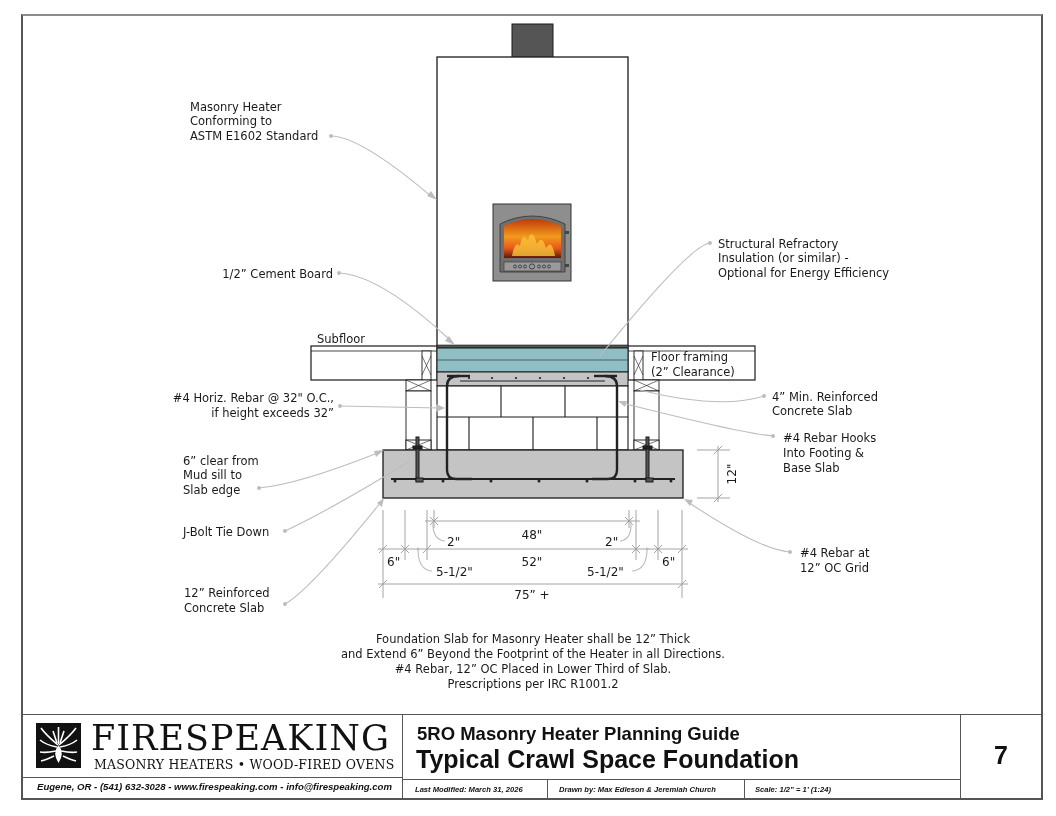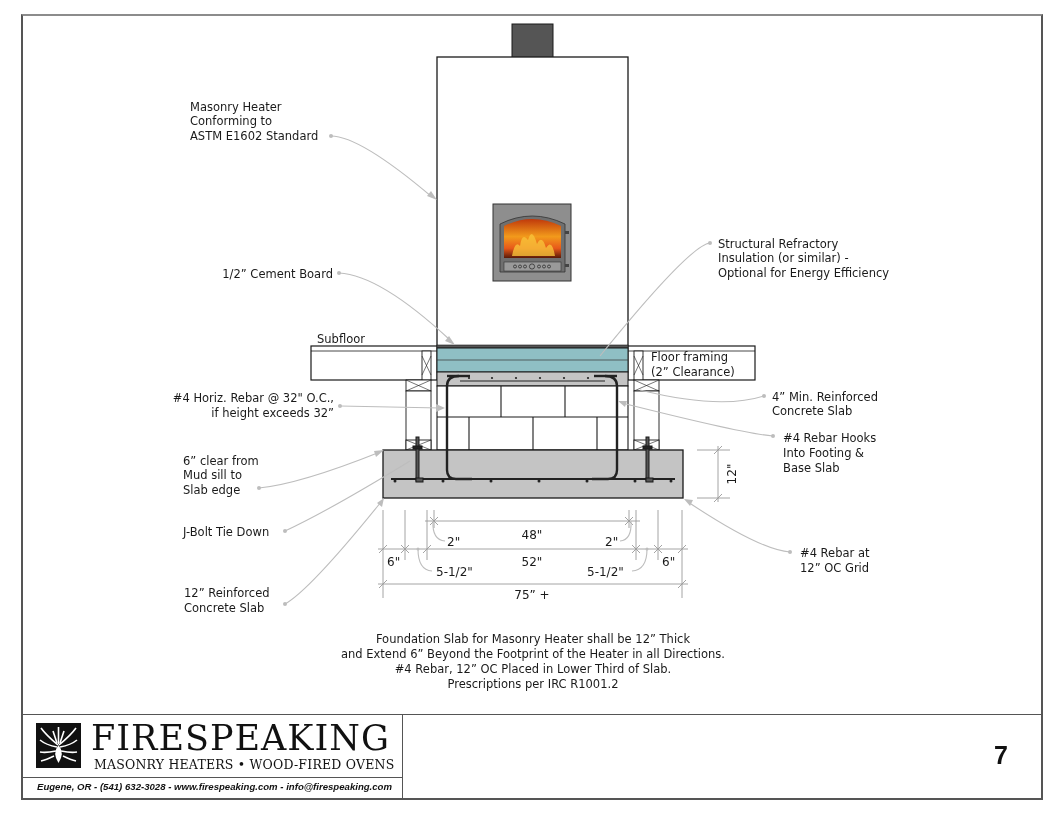--- a/index.html
+++ b/index.html
@@ -315,16 +315,25 @@
         <path d="M17 8 Q19 14 21 20"></path>
         <path d="M28 8 Q26 14 24 20"></path>
       </g>
     </svg>
     <div id="tb-tagline">MASONRY HEATERS • WOOD-FIRED OVENS</div>
     <div id="tb-brand">FIRESPEAKING</div>
     <div id="tb-contact-row">
       <div id="tb-contact">Eugene, OR - (541) 632-3028 - www.firespeaking.com - info@firespeaking.com</div>
     </div>
   </div>
+  <div id="tb-main">
+    <div id="tb-guide">5RO Masonry Heater Planning Guide</div>
+    <div id="tb-sheet-title">Typical Crawl Space Foundation</div>
+    <div id="tb-meta">
+      <div class="meta-cell" id="meta-modified">Last Modified: March 31, 2026</div>
+      <div class="meta-cell" id="meta-drawn">Drawn by: Max Edleson &amp; Jeremiah Church</div>
+      <div class="meta-cell" id="meta-scale">Scale:     1/2” = 1’ (1:24)</div>
+    </div>
+  </div>
   <div id="tb-page">
     <div id="tb-page-num">7</div>
   </div>
 </div>
 
 </body></html>

